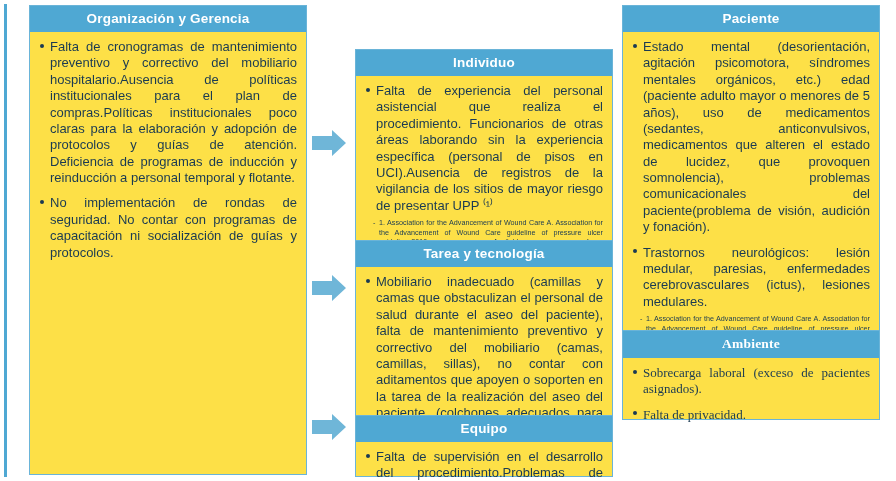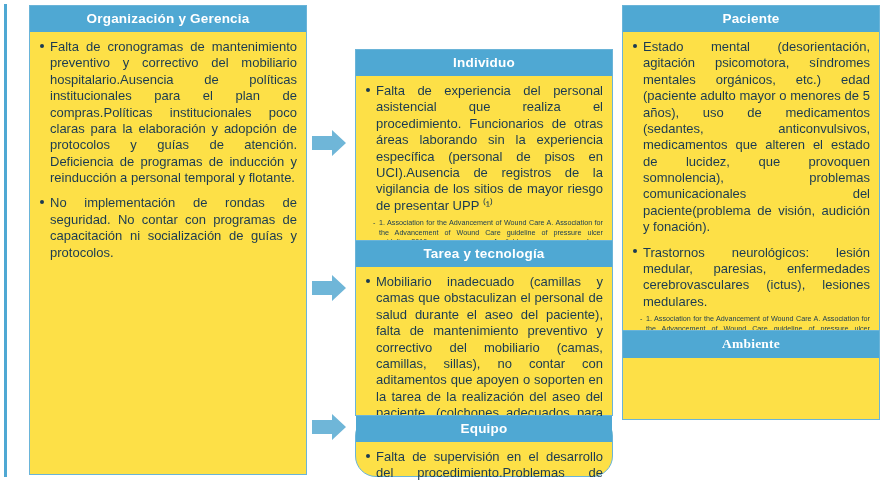--- a/index.html
+++ b/index.html
@@ -141,21 +141,21 @@
 
   <div class="card" style="left:355px; top:240px; width:258px; height:176px;">
     <div class="card-header">Tarea y tecnología</div>
     <div class="card-body">
       <ul class="bullets">
         <li>Mobiliario inadecuado (camillas y camas que obstaculizan el personal de salud durante el aseo del paciente), falta de mantenimiento preventivo y correctivo del mobiliario (camas, camillas, sillas), no contar con aditamentos que apoyen o soporten en la tarea de la realización del aseo del paciente, (colchones adecuados para poder asear al paciente que no se puede levantar de la cama)</li>
       </ul>
     </div>
   </div>
 
-  <div class="card" style="left:355px; top:415px; width:258px; height:62px;border-radius:21px;">
+  <div class="card" style="left:355px; top:415px; width:258px; height:62px;">
     <div class="card-header">Equipo</div>
     <div class="card-body">
       <ul class="bullets">
         <li>Falta de supervisión en el desarrollo del procedimiento.Problemas de comunicación del equipo de trabajo (inadecuada entrega de turno, no registrar cambios importantes del paciente)</li>
       </ul>
     </div>
   </div>
 
   <div class="card" style="left:622px; top:5px; width:258px; height:394px;">
     <div class="card-header">Paciente</div>
@@ -163,15 +163,21 @@
       <ul class="bullets">
         <li>Estado mental (desorientación, agitación psicomotora, síndromes mentales orgánicos, etc.) edad (paciente adulto mayor o menores de 5 años), uso de medicamentos (sedantes, anticonvulsivos, medicamentos que alteren el estado de lucidez, que provoquen somnolencia), problemas comunicacionales del paciente(problema de visión, audición y fonación).</li>
         <li>Trastornos neurológicos: lesión medular, paresias, enfermedades cerebrovasculares (ictus), lesiones medulares.</li>
       </ul>
       <div class="footnote">1. Association for the Advancement of Wound Care A. Association for the Advancement of Wound Care guideline of pressure ulcer guidelines2010. Available from: http://www.guideline.gov/content.aspx?id=24361.</div>
     </div>
   </div>
 
   <div class="card" style="left:622px; top:330px; width:258px; height:90px;font-family:Liberation Serif, serif;">
     <div class="card-header">Ambiente</div>
+    <div class="card-body">
+      <ul class="bullets">
+        <li>Sobrecarga laboral (exceso de pacientes asignados).</li>
+        <li>Falta de privacidad.</li>
+      </ul>
+    </div>
   </div>
 
 </div>
 
 </body></html>

